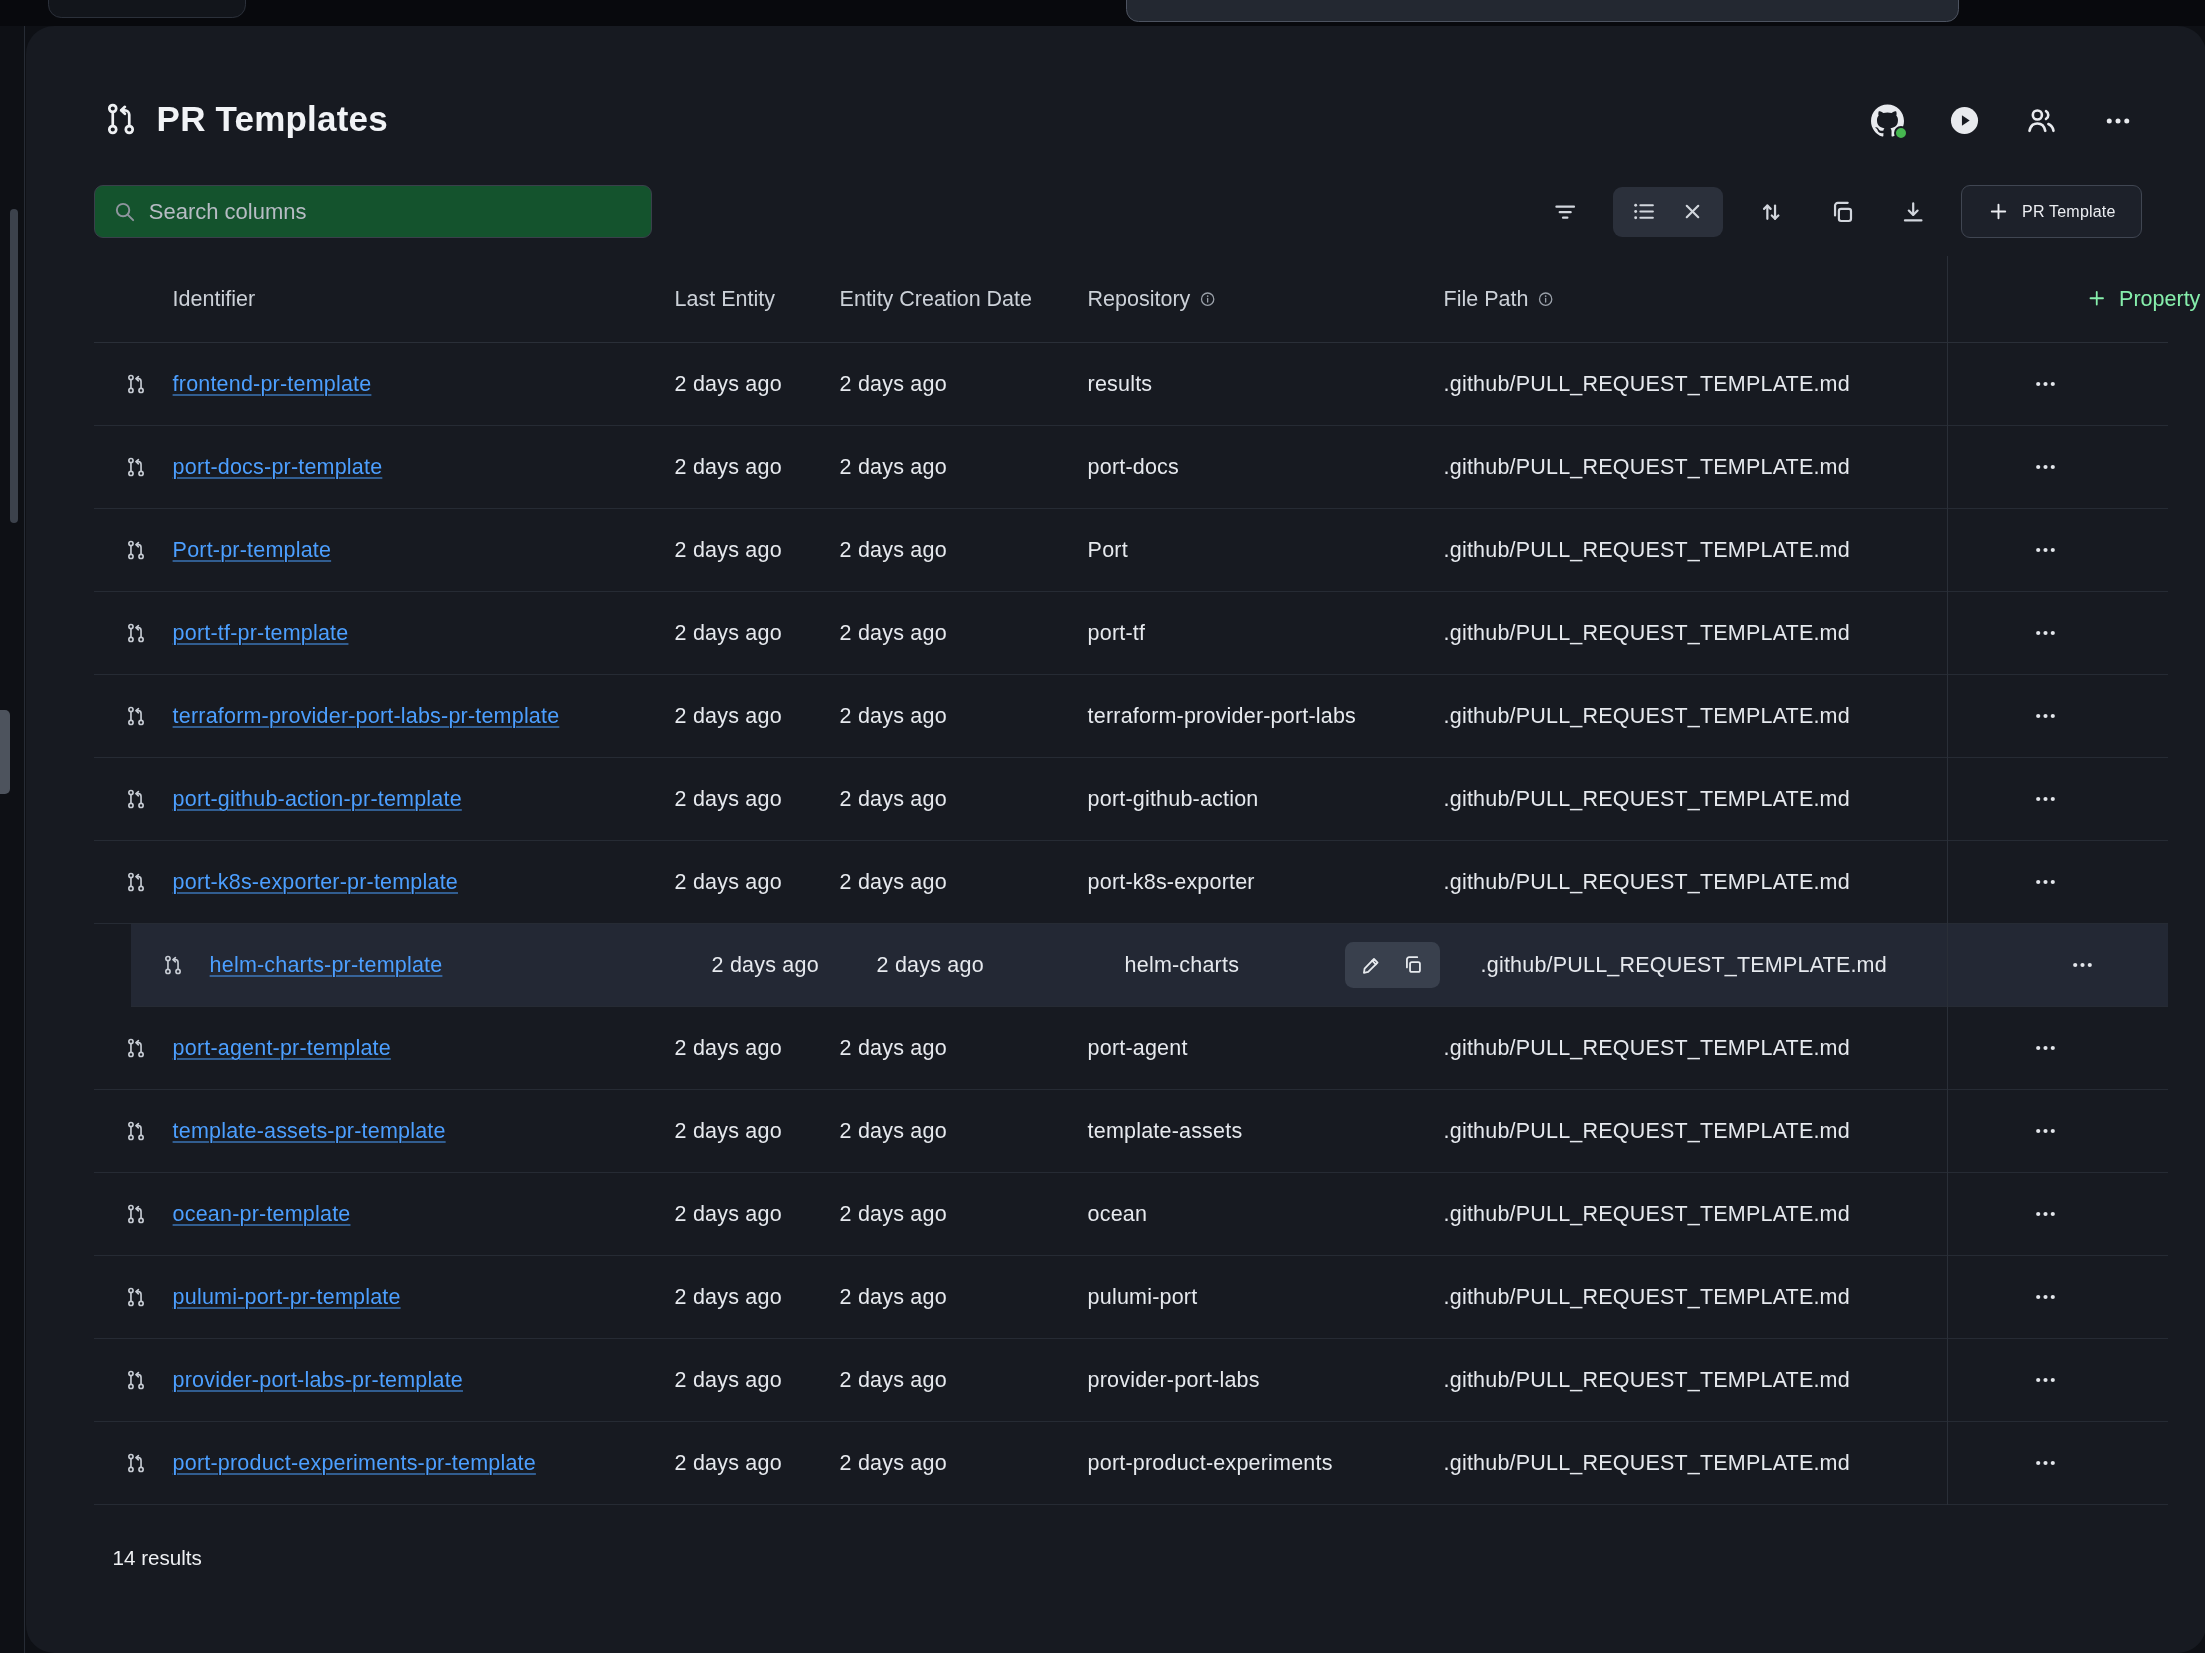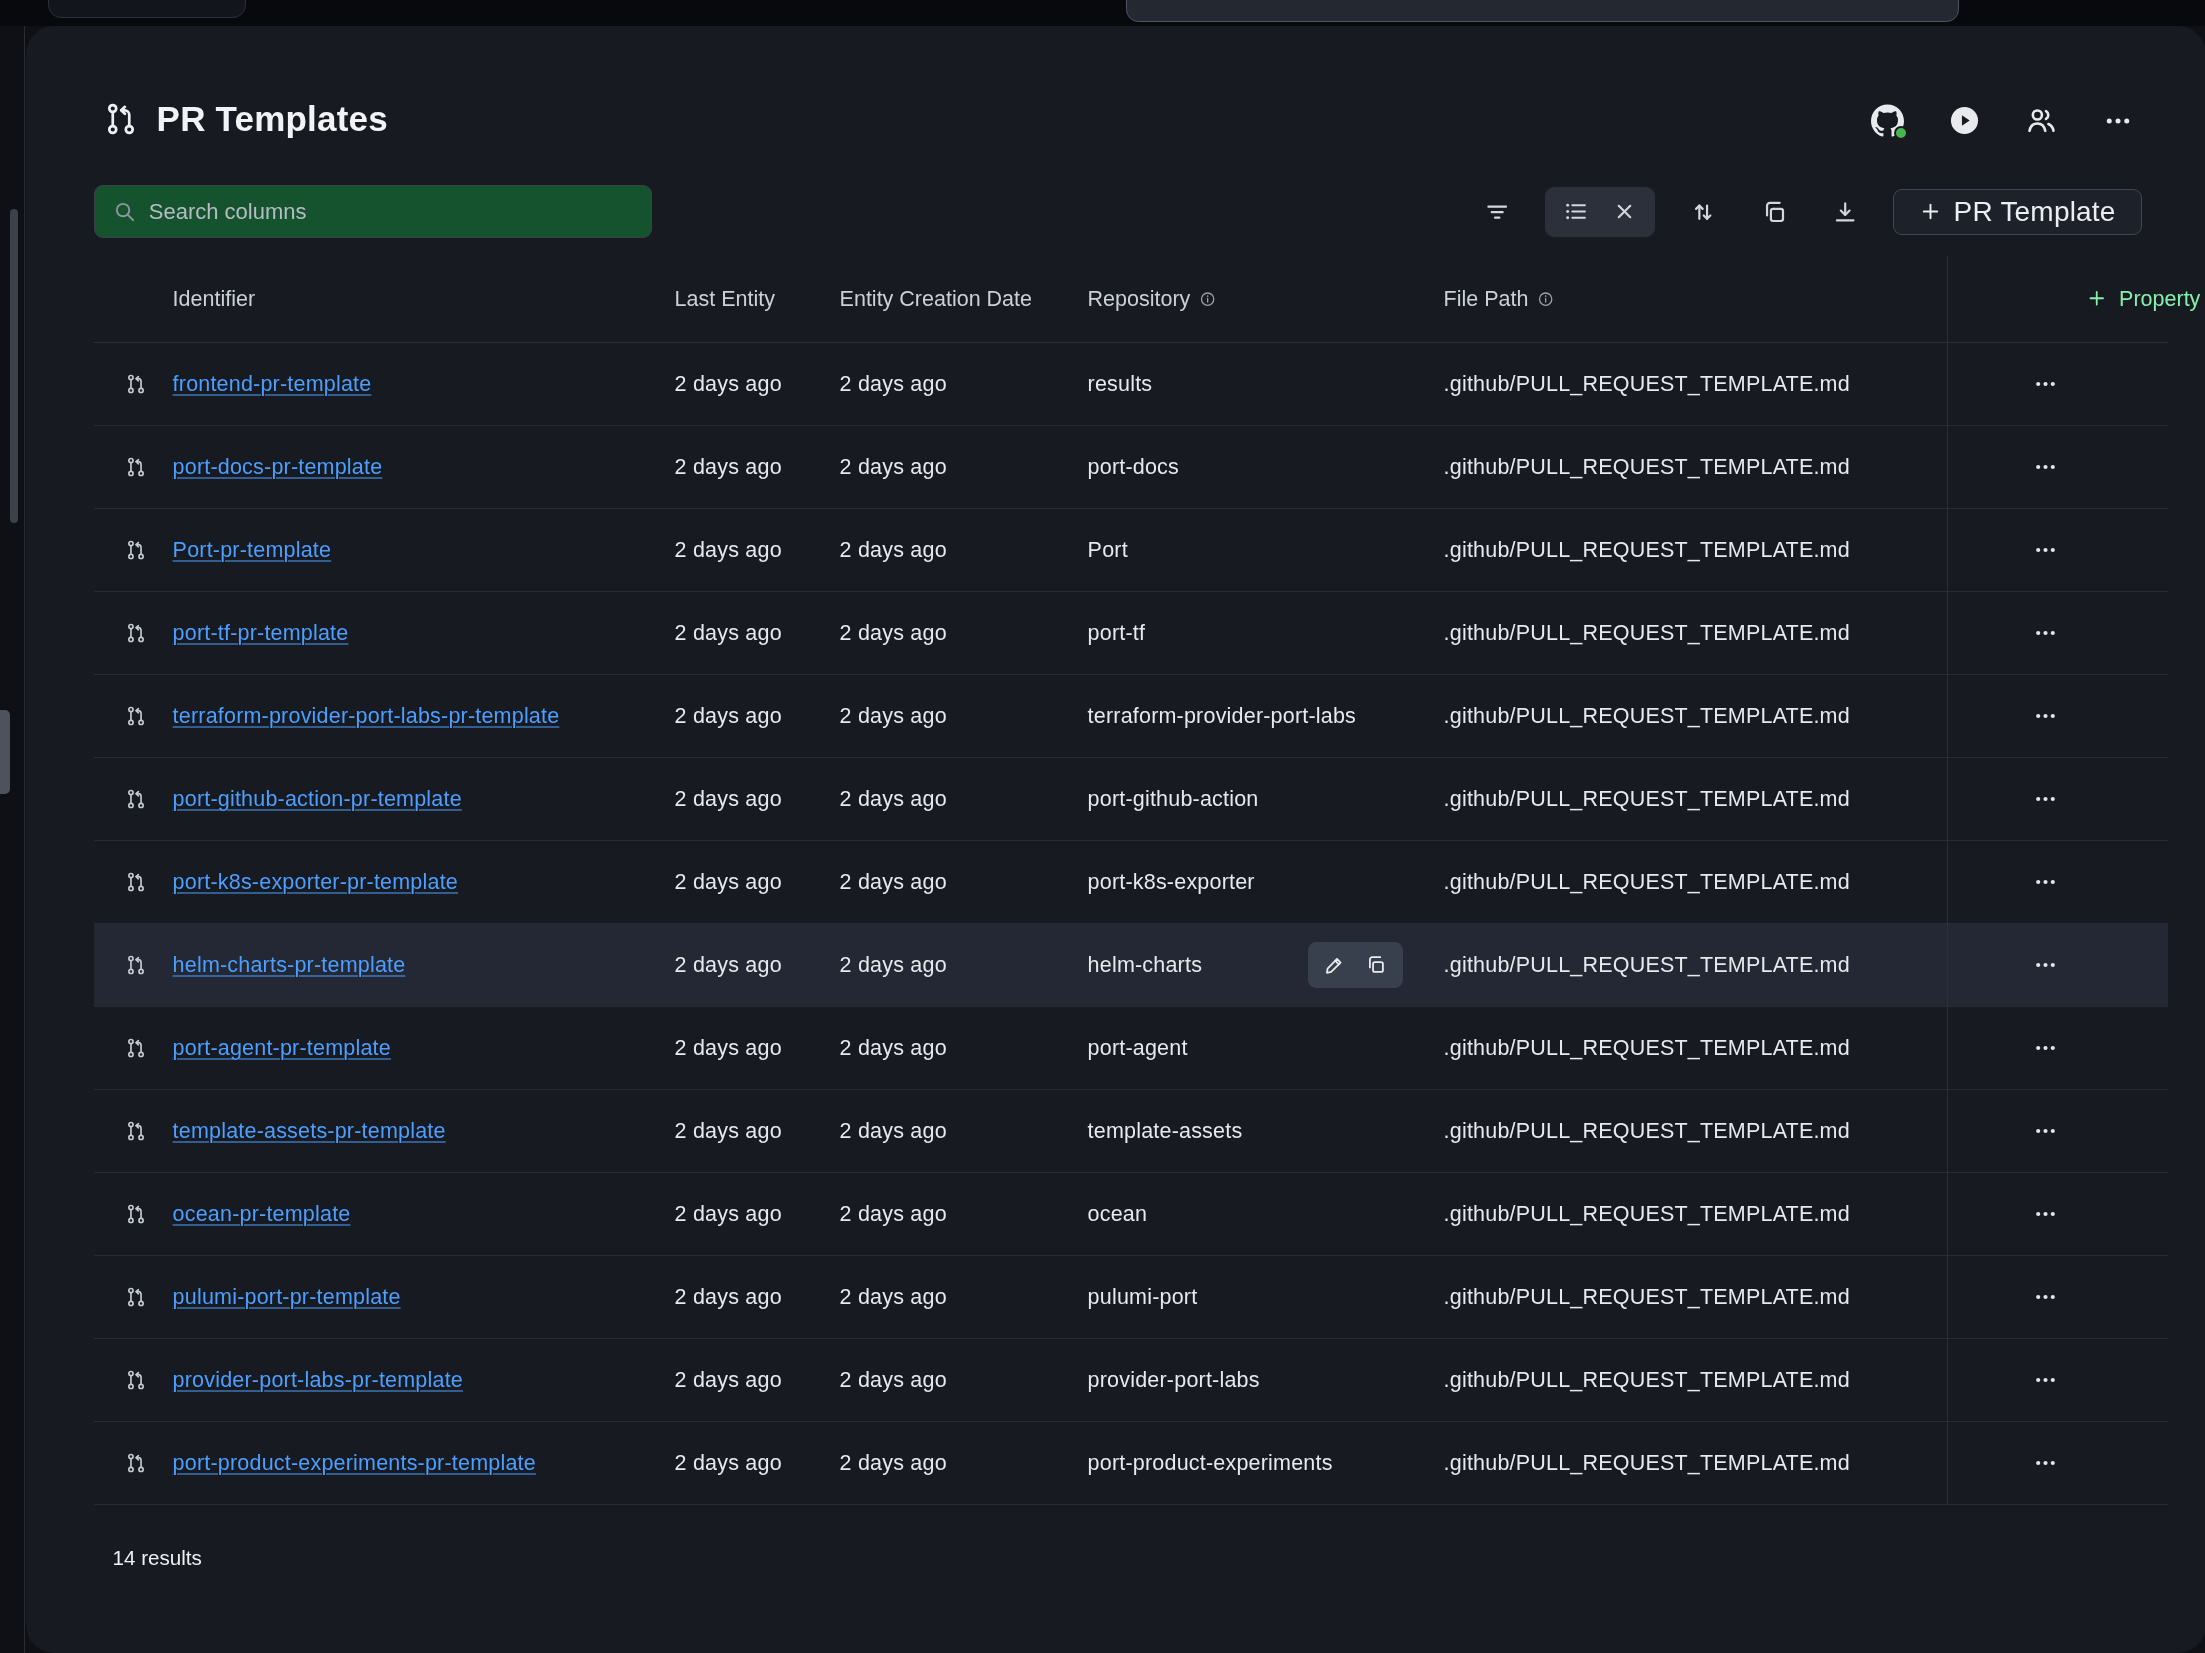--- a/index.html
+++ b/index.html
@@ -82,24 +82,24 @@
   .tool-btn {
     width:46px; height:46px; display:flex; align-items:center; justify-content:center;
     background:transparent; border:none; color:#d2d6dd; cursor:pointer; border-radius:8.3px;
   }
   .segment {
     display:flex; align-items:center; gap:8.3px; height:50px; padding:0 10px;
     background:#2b303b; border-radius:9px;
   }
   .segment .tool-btn { width:41px; }
   .create-btn {
-    display:flex; align-items:center; gap:11.6px; height:46px; padding:0 25px;
+    display:flex; align-items:center; gap:11.6px; height:53px; padding:0 25px;
     background:#1d212a; border:1.7px solid #404652; border-radius:9px;
     color:#eceef2; font-family:"Liberation Sans", sans-serif;
-    font-size:28px; font-weight:500; cursor:pointer; letter-spacing:0.2px;
+    font-size:16px; font-weight:500; cursor:pointer; letter-spacing:0.2px;
   }
 
   
   .table {
     position:relative; margin:17.3px 0 0 68px; width:2074px;
   }
   .v-sep {
     position:absolute; left:1853px; top:0; height:100%; width:0.8px;
     background:#2a2f38; z-index:2;
   }
@@ -111,21 +111,21 @@
         display:flex; align-items:center; gap:8.3px; }
   .th-id      { left:79px; }
   .th-update  { left:581px; }
   .th-created { left:746px; }
   .th-repo    { left:994px; }
   .th-path    { left:1350px; }
   .th-property{ left:1992px; gap:12px; color:#86efac; }
   .info-icon { color:#9aa0a9; margin-top:1.7px; }
 
   .row { position:relative; height:83px; border-bottom:0.8px solid #262b34; }
-  .row.hovered { background:#232834; }
+  .row.hovered { background:#232834;margin-left:37px; }
   .cell { position:absolute; top:50%; transform:translateY(-50%); white-space:nowrap;
           font-size:21.5px; color:#e6e9ee; letter-spacing:0.2px; }
   .icon-cell { left:31px; color:#c6cbd3; }
   .c-id      { left:79px; }
   .c-update  { left:581px; }
   .c-created { left:746px; }
   .c-repo    { left:994px; }
   .c-path    { left:1350px; }
   .c-menu    { left:1919px; width:66px; display:flex; justify-content:center;
                background:transparent; border:none; color:#e3e6eb; cursor:pointer; }

